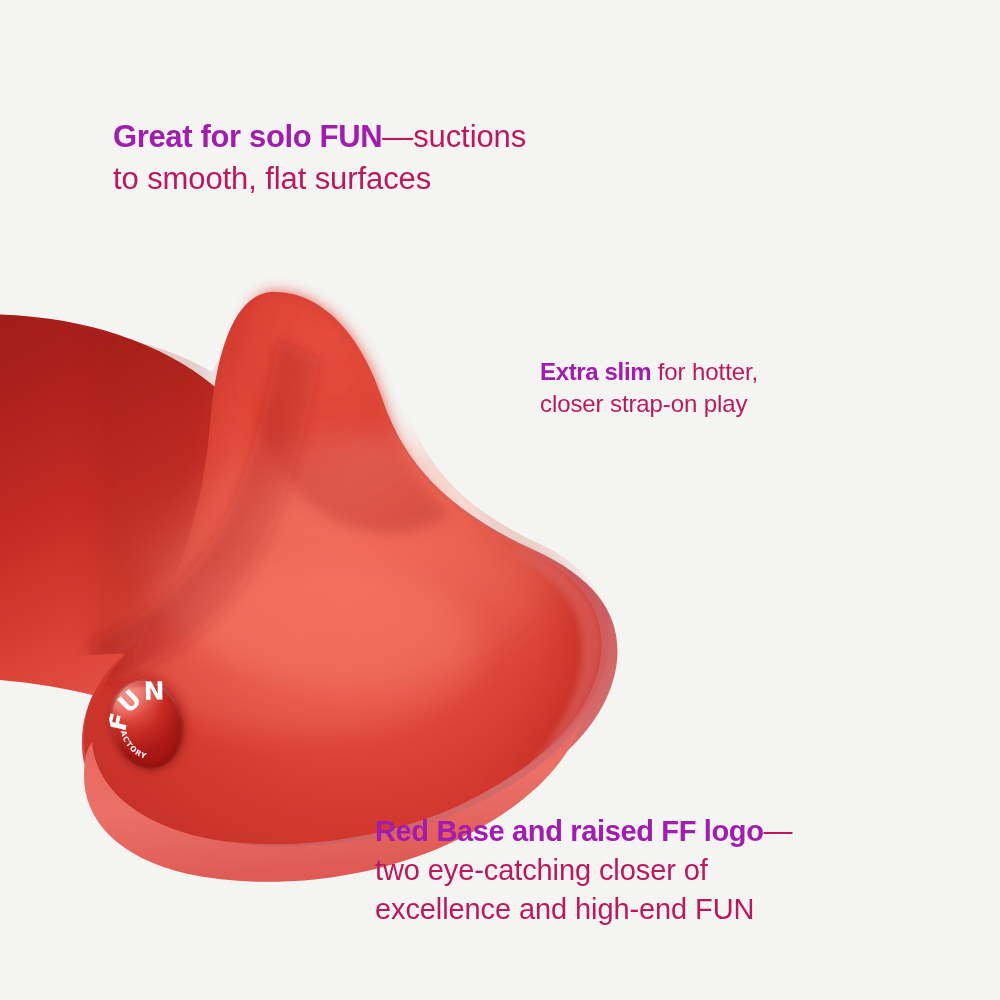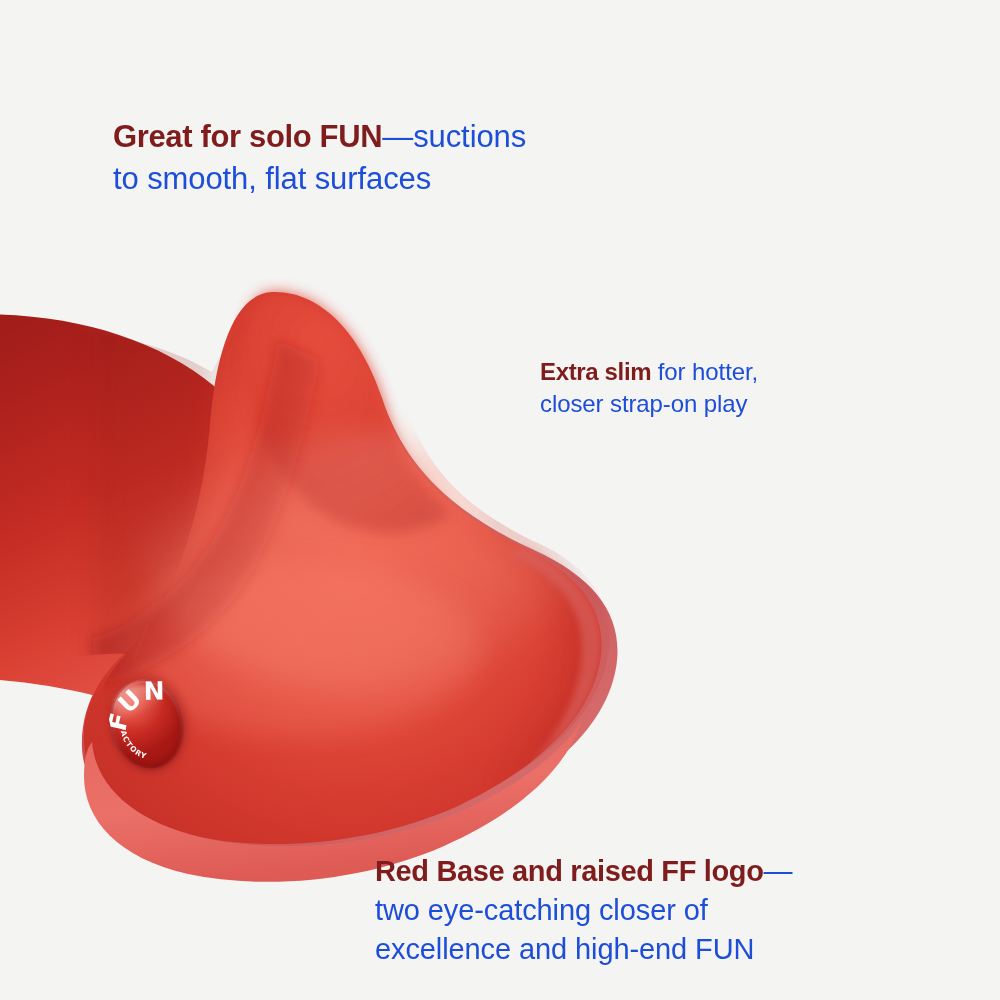--- a/index.html
+++ b/index.html
@@ -104,41 +104,41 @@
     color: #3c3d46;
     line-height: 1.34;
     letter-spacing: -0.1px;
   }
   .callout .line {
     white-space: nowrap;
     display: block;
   }
   .callout .bold {
     font-weight: bold;
-    color: #7f1d1d;
+    color: #a21caf;
     letter-spacing: -0.35px;
   }
   .callout .reg {
     font-weight: normal;
-    color: #1d4ed8;
+    color: #be185d;
   }
 
   #callout-solo-fun {
     left: 113px;
     top: 116px;
     font-size: 31px;
   }
   #callout-extra-slim {
     left: 540px;
     top: 356px;
     font-size: 24px;
   }
   #callout-red-base {
     left: 375px;
-    top: 852px;
+    top: 812px;
     font-size: 29px;
   }
 </style>
 </head>
 <body style="background: rgb(244, 244, 243);">
 
 <div id="stage" style="background: rgb(244, 244, 243);">
 
   <div id="product-illustration">
     <svg id="product-svg" viewBox="0 0 1000 1000" xmlns="http://www.w3.org/2000/svg">

